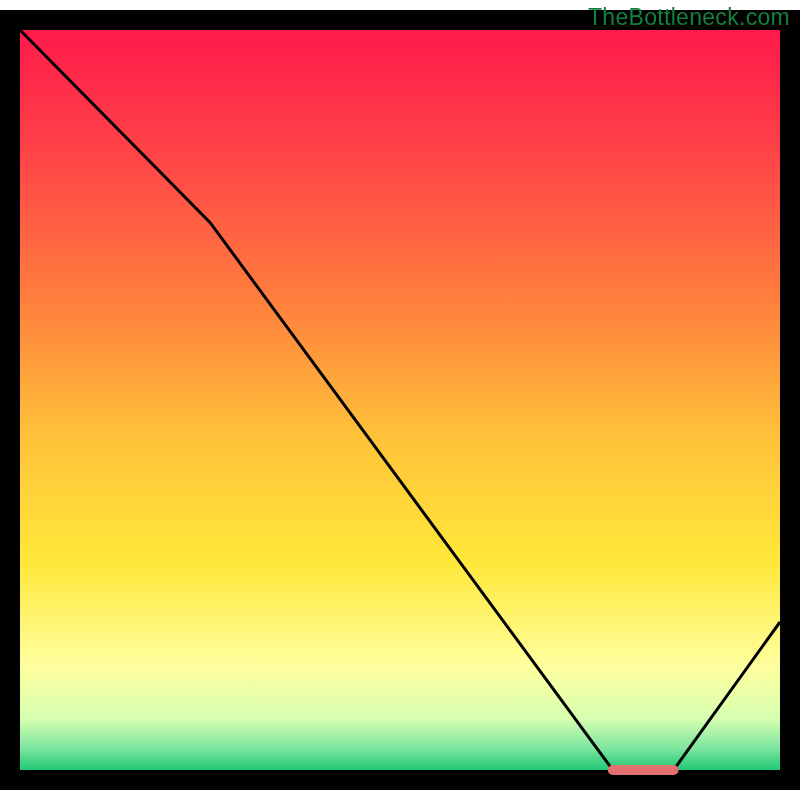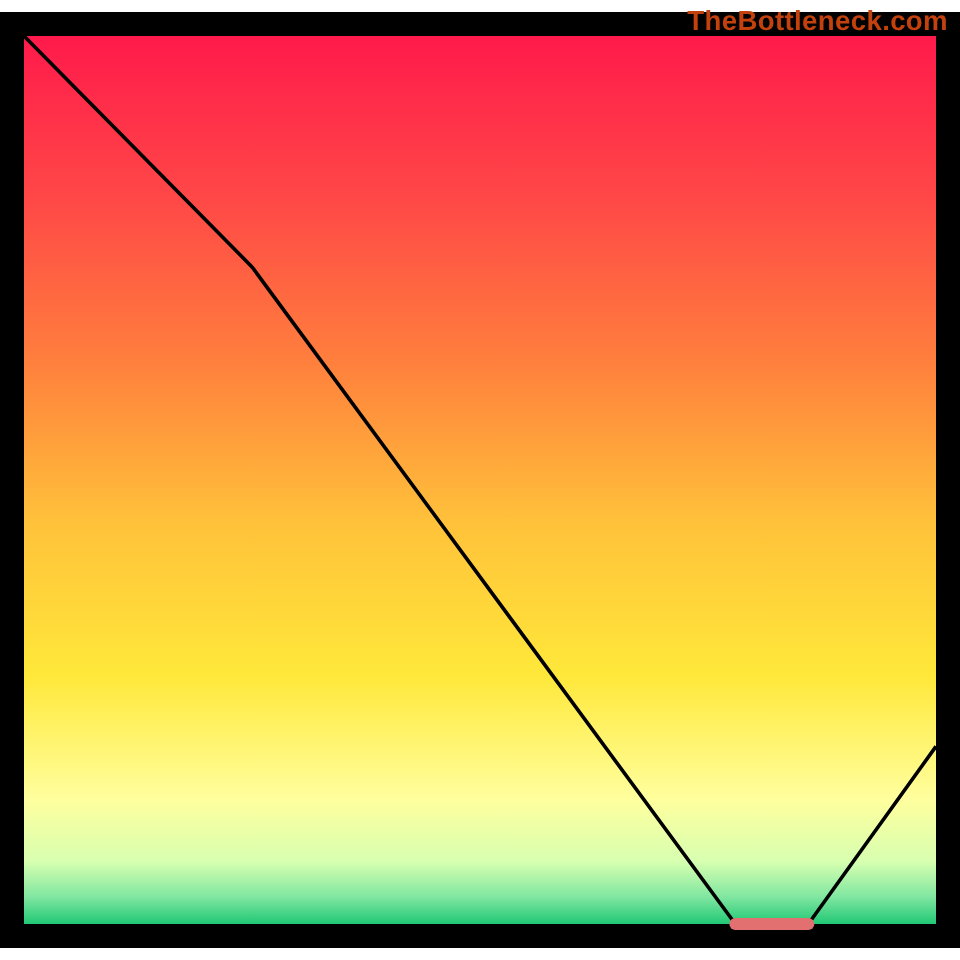--- a/index.html
+++ b/index.html
@@ -14,22 +14,22 @@
   .stage {
     position: relative;
     width: 800px;
     height: 800px;
   }
   .watermark {
     position: absolute;
     top: 4px;
     right: 10px;
     font-size: 23px;
-    font-weight: 700;
-    color: #c2410c;
+    font-weight: 400;
+    color: #15803d;
     letter-spacing: 0.3px;
     z-index: 10;
   }
   svg.plot {
     position: absolute;
     left: 0;
     top: 0;
   }
 </style>
 </head>

